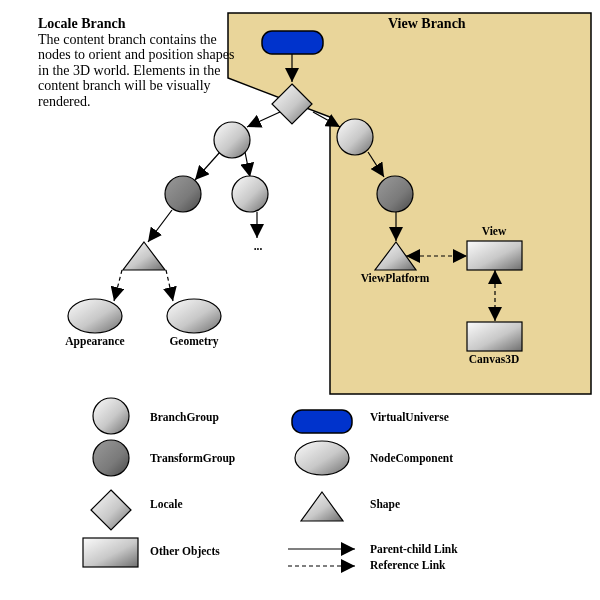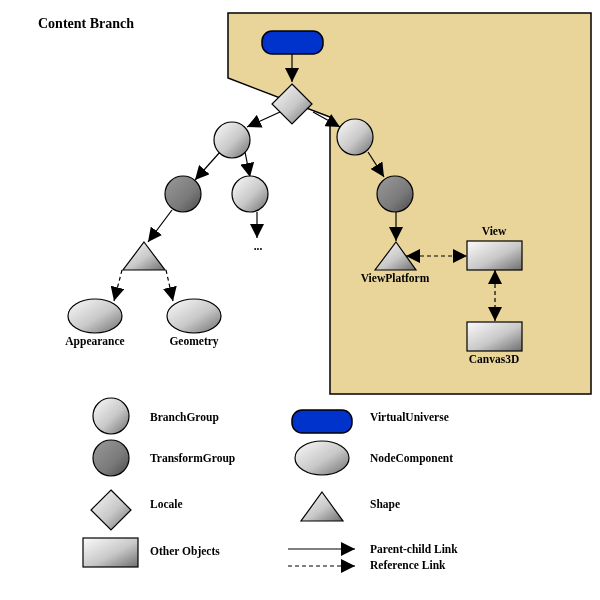--- a/index.html
+++ b/index.html
@@ -102,17 +102,19 @@
 
     <line x1="288" y1="549" x2="355" y2="549" stroke="#000" stroke-width="1.2" marker-end="url(#arrow)"></line>
     <text class="lbl" x="370" y="553">Parent-child Link</text>
 
     <line x1="288" y1="566" x2="355" y2="566" stroke="#000" stroke-width="1.2" stroke-dasharray="4,3" marker-end="url(#arrow)"></line>
     <text class="lbl" x="370" y="569">Reference Link</text>
   </g>
 </svg>
 
 <div class="desc" id="content-desc">
-  <span class="title">Content Branch</span>
+  <span class="title">Locale Branch</span>
+  <span>The content branch contains the nodes to orient and position shapes in the 3D world. Elements in the content branch will be visually rendered.</span>
 </div>
 
 <div class="desc" id="view-desc">
+  <span class="title">View Branch</span>
 </div>
 
 </body></html>

